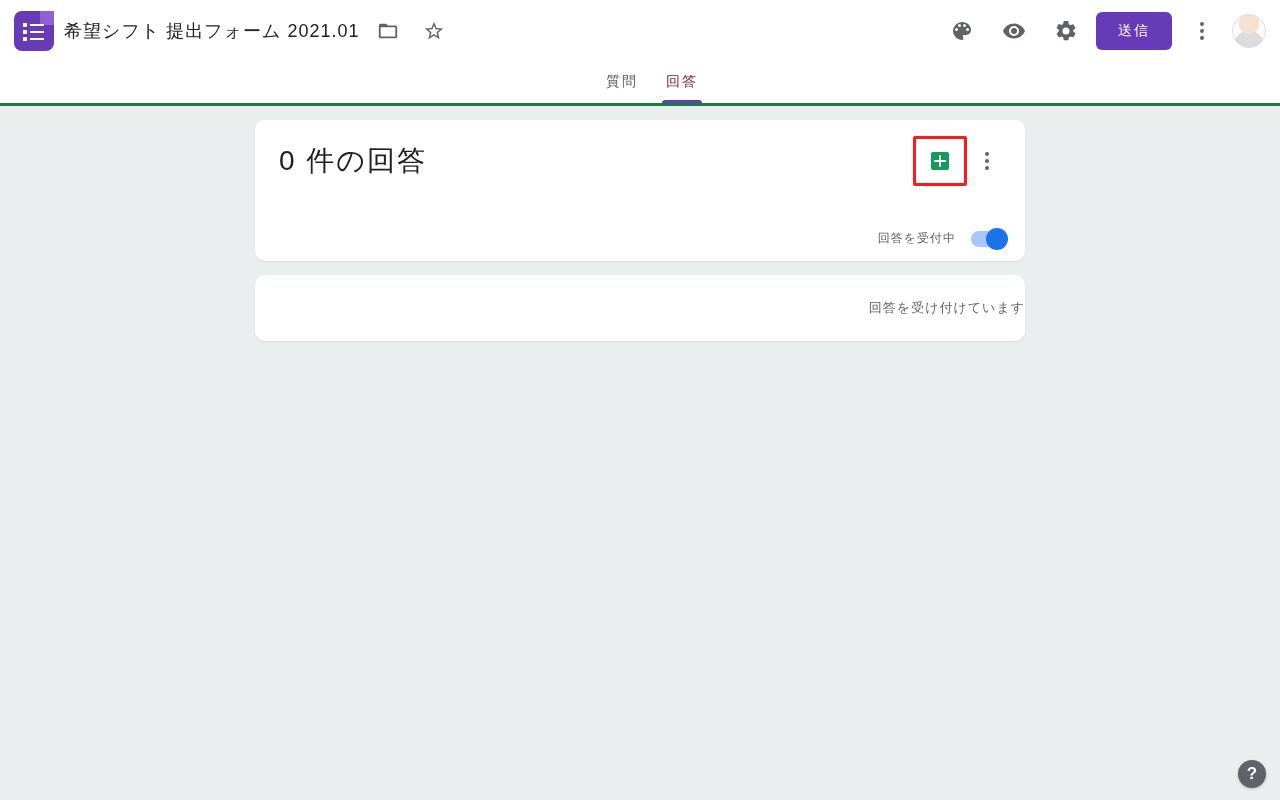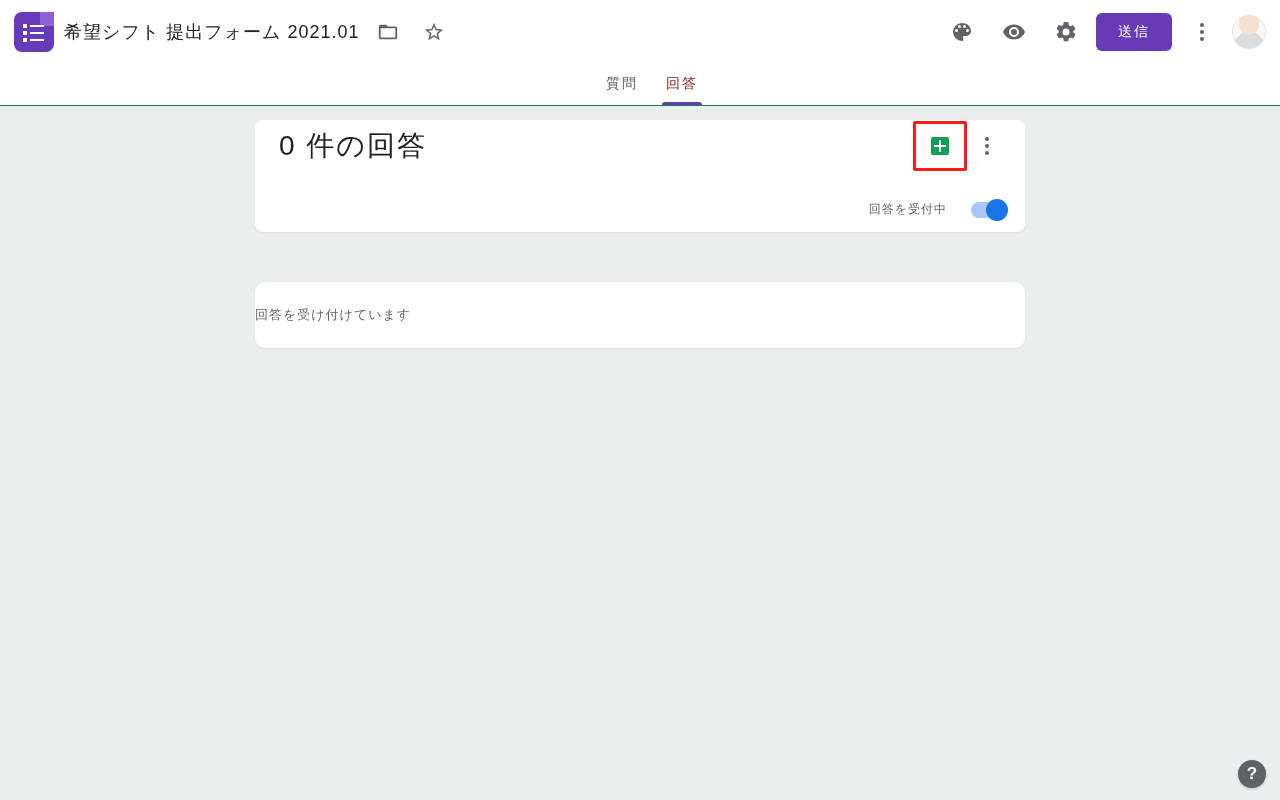--- a/index.html
+++ b/index.html
@@ -10,21 +10,21 @@
     background: #ebeeef;
     color: #202124;
     overflow: hidden;
     position: relative;
   }
 
   
   .header {
     background: #fff;
     height: 106px;
-    border-bottom: 1px solid #15803d;
+    border-bottom: 3px solid #15803d;
     display: flex;
     flex-direction: column;
   }
   .header-top {
     height: 64px;
     display: flex;
     align-items: center;
     padding: 0 14px;
     gap: 10px;
   }
@@ -127,21 +127,21 @@
     gap: 14px;
   }
   .card {
     background: #fff;
     width: 770px;
     border-radius: 10px;
     box-shadow: 0 1px 2px rgba(0,0,0,0.08);
   }
 
   
-  .resp-card { padding: 1px 18px 14px 24px; border-radius: 8px; }
+  .resp-card { padding: 16px 18px 14px 24px; }
   .resp-top {
     display: flex;
     align-items: center;
   }
   .resp-count {
     font-size: 28px;
     color: #202124;
     letter-spacing: 2px;
   }
   .sheets-btn {
@@ -158,22 +158,22 @@
   .more-btn {
     width: 40px; height: 40px;
     display: flex; align-items: center; justify-content: center;
     cursor: pointer;
     border-radius: 50%;
   }
   .resp-bottom {
     display: flex;
     justify-content: flex-end;
     align-items: center;
-    gap: 24px;
-    margin-top: 30px;
+    gap: 15px;
+    margin-top: 44px;
   }
   .accept-label {
     font-size: 12px;
     color: #5f6368;
     letter-spacing: 1px;
   }
   .switch {
     width: 36px; height: 16px;
     background: #a8c7fa;
     border-radius: 8px;
@@ -186,25 +186,24 @@
     right: -1px; top: -3px;
     width: 22px; height: 22px;
     background: #1a73e8;
     border-radius: 50%;
   }
 
   .status-card {
     height: 66px;
     display: flex;
     align-items: center;
-    justify-content: flex-start;
+    justify-content: flex-end;
     font-size: 13px;
     color: #5f6368;
     letter-spacing: 1px;
-    margin-top: 36px;
   }
 
   
   .help-fab {
     position: absolute;
     right: 14px; bottom: 12px;
     width: 28px; height: 28px;
     border-radius: 50%;
     background: #5f6368;
     color: #fff;

